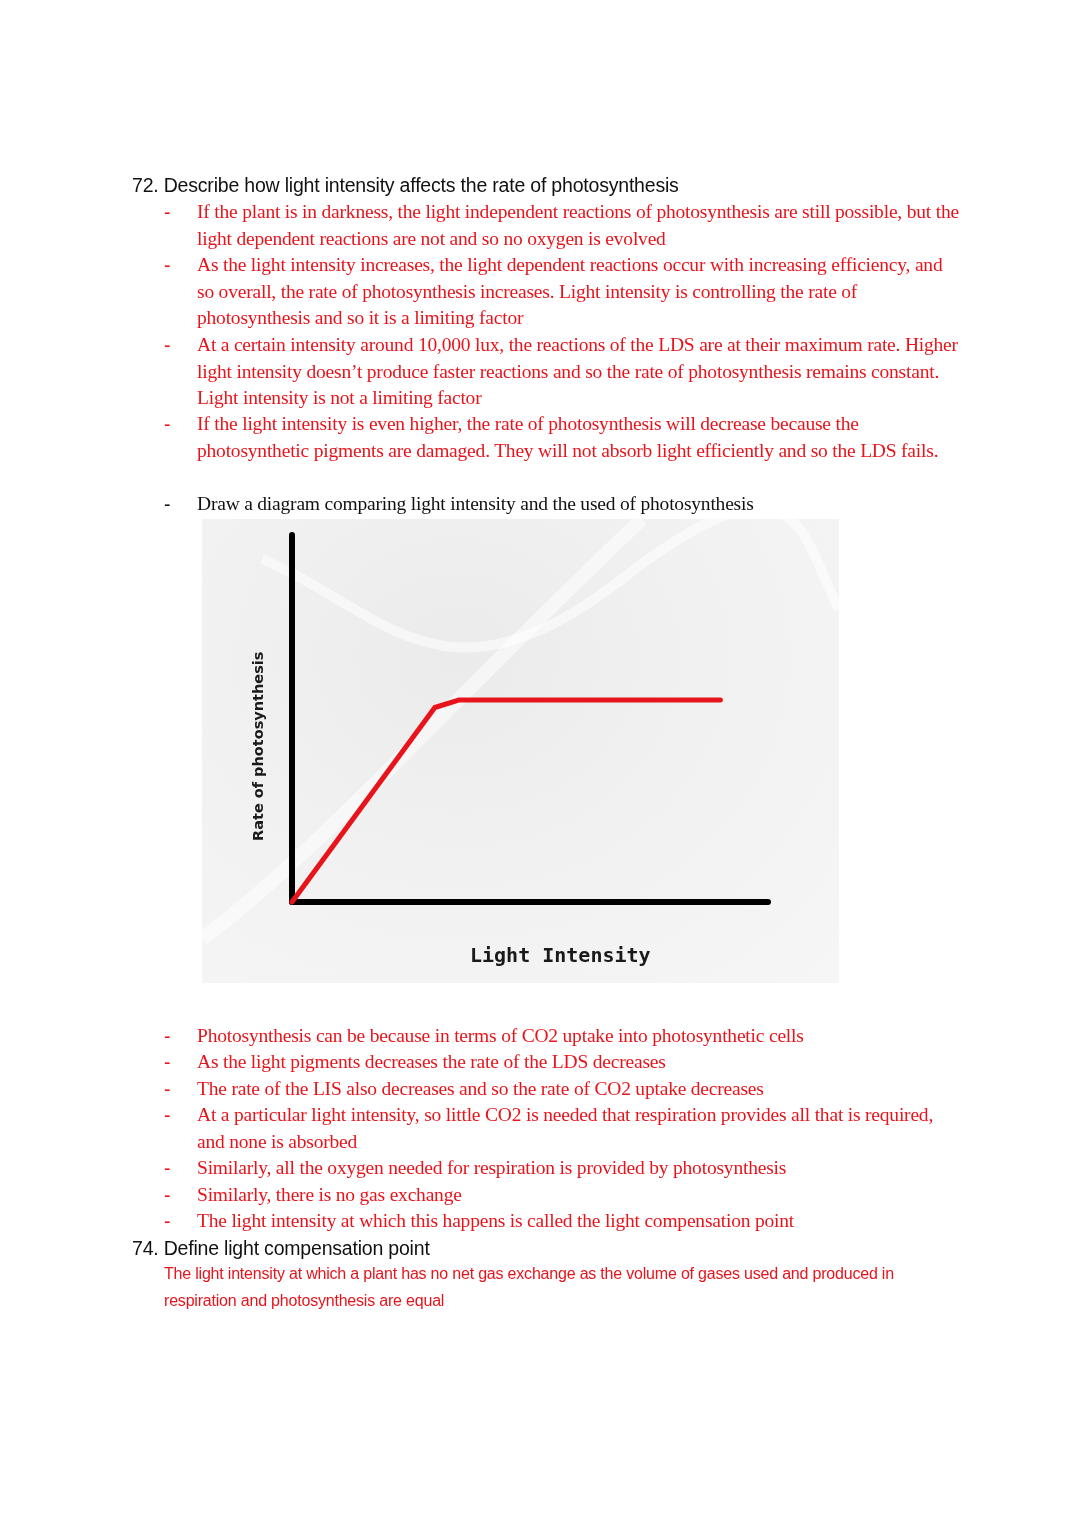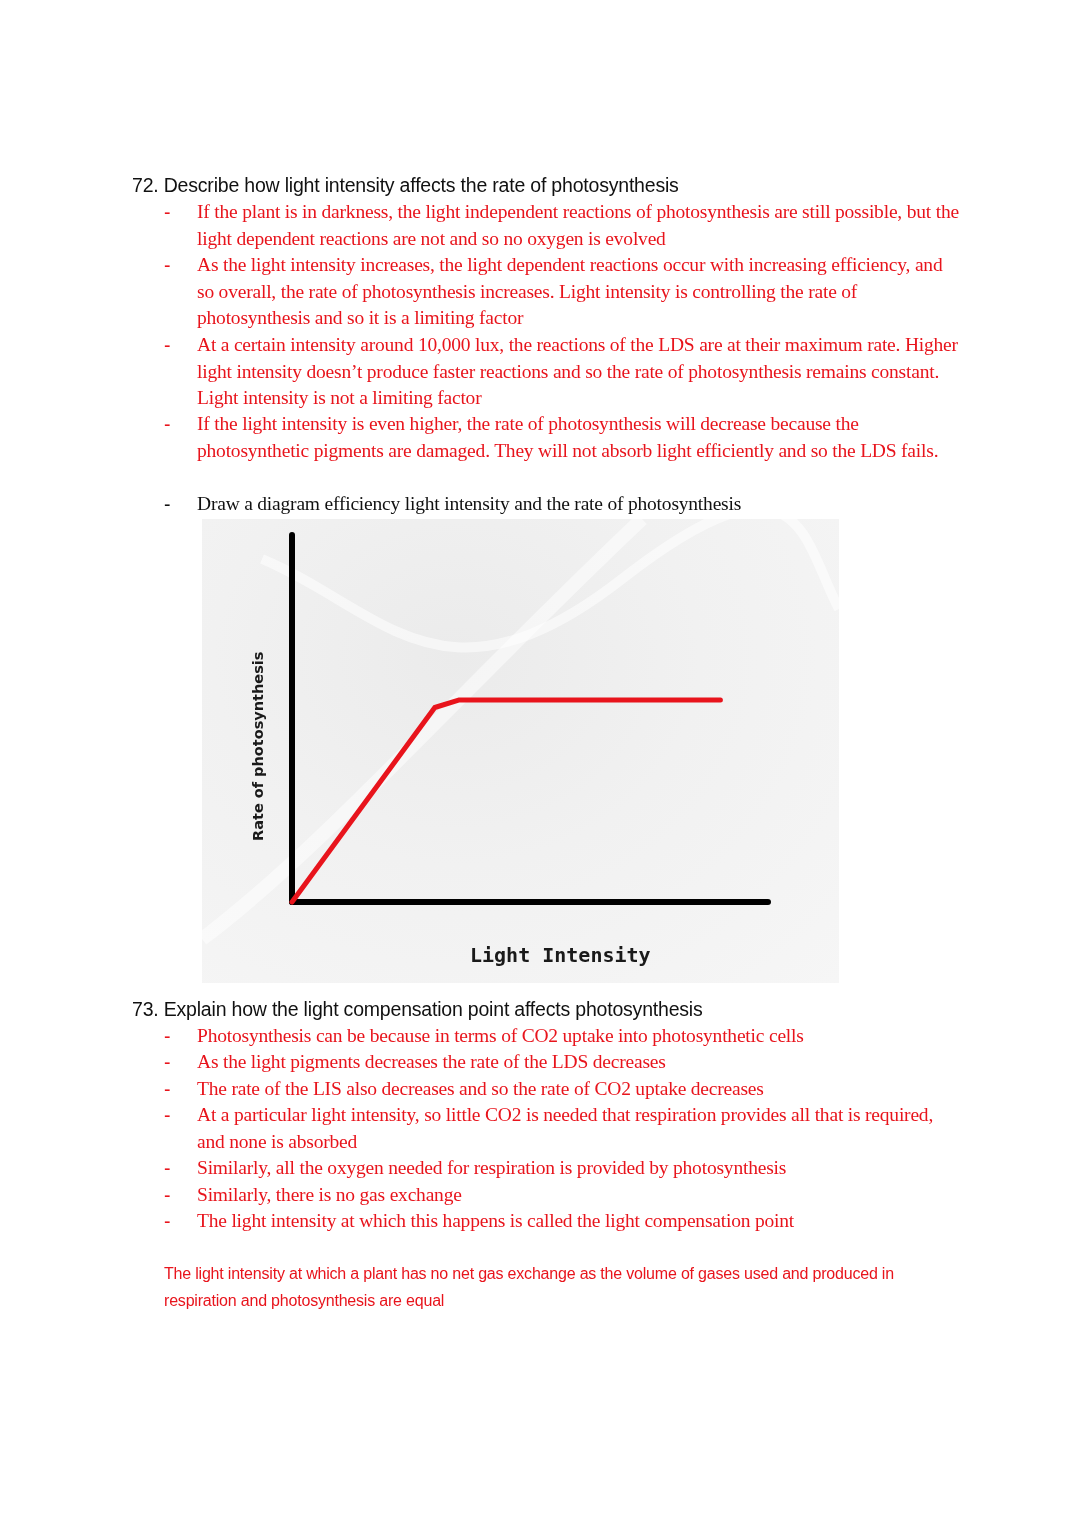--- a/index.html
+++ b/index.html
@@ -38,36 +38,35 @@
   <div class="bl red" style="top:292px">
     <span class="dash">-</span>
     <span class="txt">At a certain intensity around 10,000 lux, the reactions of the LDS are at their maximum rate. Higher light intensity doesn’t produce faster reactions and so the rate of photosynthesis remains constant. Light intensity is not a limiting factor</span>
   </div>
   <div class="bl red" style="top:371px">
     <span class="dash">-</span>
     <span class="txt">If the light intensity is even higher, the rate of photosynthesis will decrease because the photosynthetic pigments are damaged. They will not absorb light efficiently and so the LDS fails.</span>
   </div>
   <div class="bl blk" style="top:451px">
     <span class="dash">-</span>
-    <span class="txt">Draw a diagram efficiency light intensity and the rate of photosynthesis</span>
+    <span class="txt">Draw a diagram comparing light intensity and the used of photosynthesis</span>
   </div>
 
   <div class="graph">
     <svg id="chart-svg" width="637" height="464">
       <path d="M60 40 C 180 90, 240 200, 420 60 S 600 20, 637 90" stroke="#ffffff" stroke-width="10" fill="none" opacity="0.55"></path>
       <path d="M0 420 C 120 330, 260 170, 440 0" stroke="#ffffff" stroke-width="14" fill="none" opacity="0.5"></path>
       <line id="y-axis" x1="90" y1="16" x2="90" y2="383" stroke="#000" stroke-width="6" stroke-linecap="round"></line>
       <line id="x-axis" x1="90" y1="383" x2="566" y2="383" stroke="#000" stroke-width="6" stroke-linecap="round"></line>
       <path id="series-line" d="M90.0 383.0 L232.8 188.5 L256.6 181.1 L518.4 181.1" stroke="#e8141c" stroke-width="5" fill="none" stroke-linecap="round" stroke-linejoin="round"></path>
     </svg>
     <div class="ylab" style="left:48px; top:322px">Rate of photosynthesis</div>
     <div class="xlab" style="left:268px; top:424px">Light Intensity</div>
   </div>
 
-  <div class="q" style="top:956px">73. Explain how the light compensation point affects photosynthesis</div>
 
   <div class="bl red" style="top:983px">
     <span class="dash">-</span>
     <span class="txt">Photosynthesis can be because in terms of CO2 uptake into photosynthetic cells</span>
   </div>
   <div class="bl red" style="top:1009px">
     <span class="dash">-</span>
     <span class="txt">As the light pigments decreases the rate of the LDS decreases</span>
   </div>
   <div class="bl red" style="top:1036px">
@@ -84,15 +83,16 @@
   </div>
   <div class="bl red" style="top:1142px">
     <span class="dash">-</span>
     <span class="txt">Similarly, there is no gas exchange</span>
   </div>
   <div class="bl red" style="top:1168px">
     <span class="dash">-</span>
     <span class="txt">The light intensity at which this happens is called the light compensation point</span>
   </div>
 
+  <div class="q" style="top:1195px">74. Define light compensation point</div>
   <div class="ans" style="top:1221px">The light intensity at which a plant has no net gas exchange as the volume of gases used and produced in respiration and photosynthesis are equal</div>
 
 </div>
 
 </body></html>

